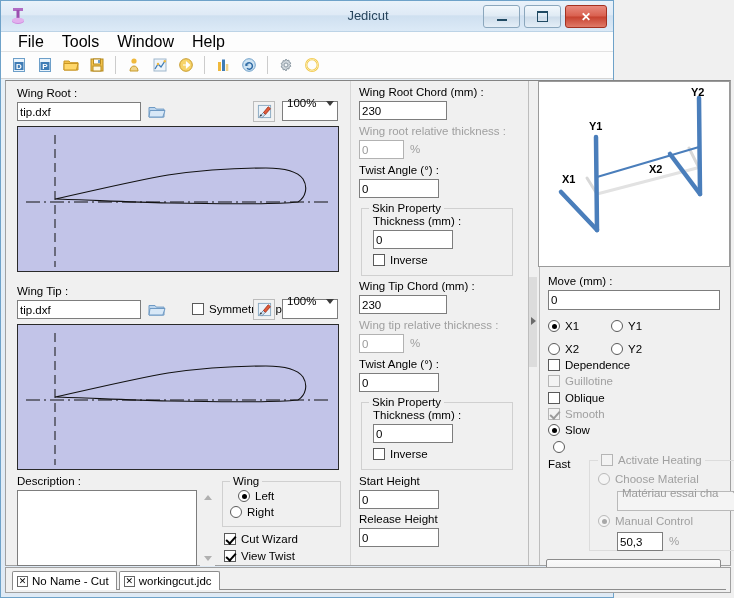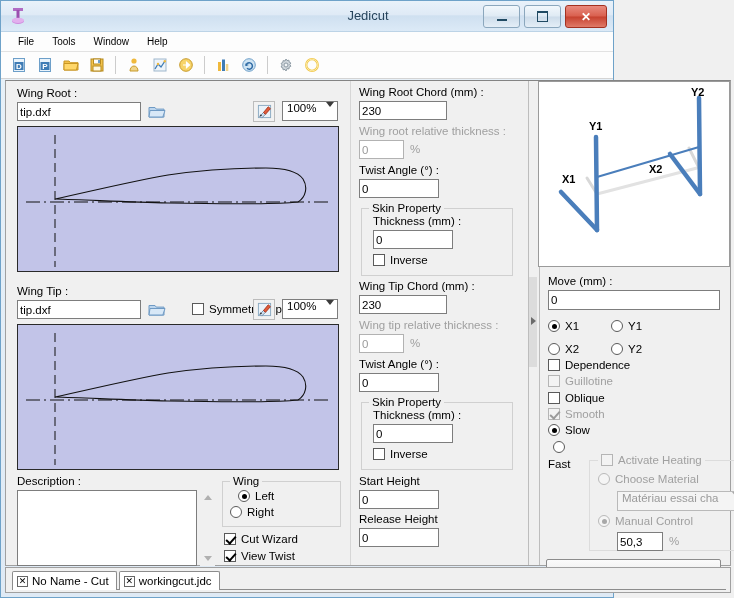--- a/index.html
+++ b/index.html
@@ -47,21 +47,21 @@
   }
   .winbtn.close .glyph{color:#fff;font-size:12px;font-weight:bold;}
   .min-bar{width:10px;height:2px;background:#204a63;margin-top:6px;}
   .max-box{width:9px;height:8px;border:1px solid #204a63;border-top-width:2px;}
 
   
   .menubar{
     height:19px;background:#fdfdfd;border-bottom:1px solid #e2e2e2;
     display:flex;align-items:center;padding-left:8px;
   }
-  .menuitem{padding:2px 9px;font-size:10px;color:#000;cursor:default;}
+  .menuitem{padding:2px 9px;font-size:16px;color:#000;cursor:default;}
 
   
   .toolbar{
     height:26px;background:#fdfdfd;border-bottom:1px solid #d4d4d4;
     display:flex;align-items:center;padding-left:6px;gap:2px;
   }
   .tbtn{width:22px;height:22px;display:flex;align-items:center;justify-content:center;cursor:default;border:1px solid transparent;}
   .tsep{width:1px;height:18px;background:#cccccc;margin:0 4px;}
 
   
@@ -92,21 +92,21 @@
   input.txt{
     box-sizing:border-box;height:19px;
     border:1px solid #7d7d7d;background:#fff;
     font-family:"Liberation Sans",sans-serif;font-size:11.5px;
     padding:0 2px;color:#000;outline:none;
   }
   input.txt.dim{color:#9a9a9a;border-color:#b2b2b2;background:#fff;}
   .combo{
     box-sizing:border-box;height:20px;
     border:1px solid #7d7d7d;background:#fff;
-    display:flex;justify-content:space-between;
+    display:flex;align-items:center;justify-content:space-between;
     padding:0 3px 16px 4px;font-size:11.5px;color:#000;
   }
   .combo.dim{color:#9a9a9a;border-color:#b9b9b9;background:#f4f4f4;}
   .chev{width:0;height:0;border-left:4px solid transparent;border-right:4px solid transparent;border-top:5px solid #3b3b3b;}
   .combo.dim .chev{border-top-color:#a8a8a8;}
   .iconbtn{
     width:22px;height:21px;box-sizing:border-box;
     border:1px solid #bcbcbc;background:#f2f2f2;
     display:flex;align-items:center;justify-content:center;cursor:default;
   }

